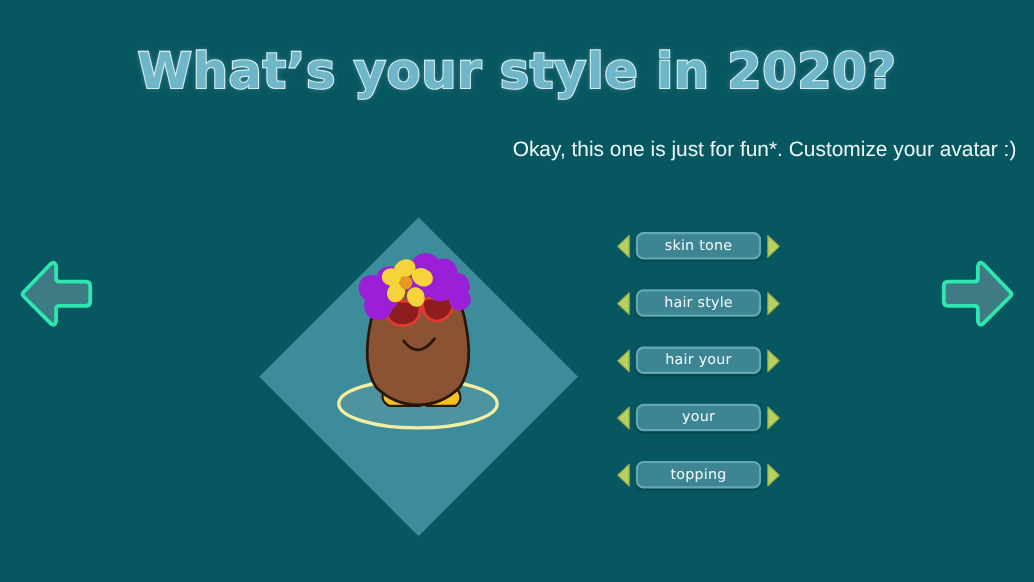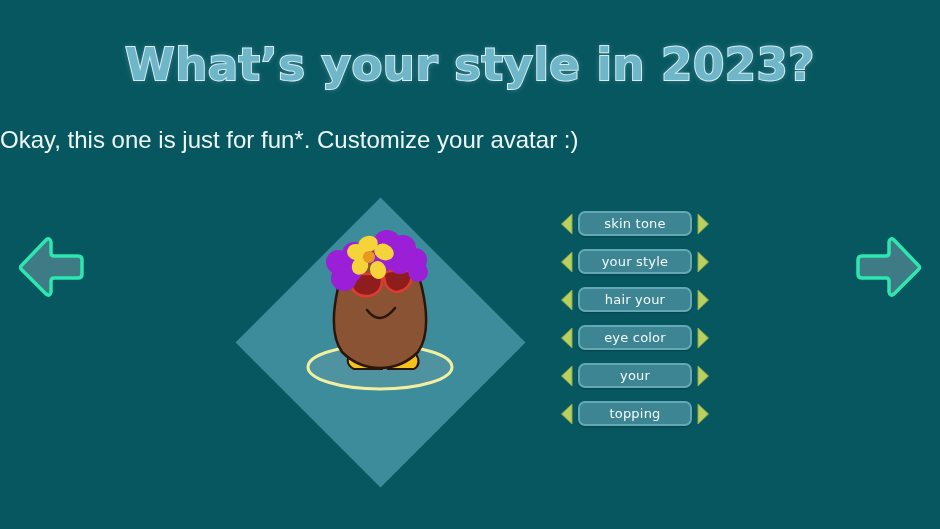--- a/index.html
+++ b/index.html
@@ -41,23 +41,23 @@
     white-space: nowrap;
     user-select: none;
   }
 
   
   #subtitle {
     position: absolute;
     left: 0;
     top: 126px;
     width: 924px;
-    text-align: left;
+    text-align: right;
     font-family: "Liberation Sans", sans-serif;
-    font-size: 24px;
+    font-size: 19px;
     font-weight: 400;
     color: #eef7f8;
     white-space: nowrap;
     user-select: none;
   }
 
   
   .big-arrow {
     position: absolute;
     top: 232px;
@@ -98,21 +98,21 @@
   
   #options {
     position: absolute;
     left: 560px;
     top: 210px;
     width: 150px;
   }
   .option-row {
     position: relative;
     height: 27px;
-    margin-bottom: 11px;
+    margin-bottom: 25px;
     display: flex;
     align-items: center;
     justify-content: flex-end;
   }
   .opt-arrow {
     width: 14px;
     height: 22px;
     flex: 0 0 14px;
     cursor: pointer;
     display: block;
@@ -139,21 +139,21 @@
     letter-spacing: 0.2px;
     white-space: nowrap;
     user-select: none;
   }
 </style>
 </head>
 <body>
 
 <div id="stage">
 
-  <div id="title">What’s your style in 2023?</div>
+  <div id="title">What’s your style in 2020?</div>
 
   <div id="subtitle">Okay, this one is just for fun*. Customize your avatar :)</div>
 
   <div class="big-arrow" id="big-arrow-left">
     <span>
       <svg viewBox="0 0 72 70" xmlns="http://www.w3.org/2000/svg">
         <path d="M30 8 L6 33 Q3 35.5 6 38 L30 62 Q34 65 35 60 L35 49 Q35 46 38 46 L62 46 Q66 46 66 42 L66 28 Q66 24 62 24 L38 24 Q35 24 35 21 L35 10 Q34 5 30 8 Z" fill="#3e7b85" stroke="#2ee6b0" stroke-width="3.5" stroke-linejoin="round"></path>
       </svg>
     </span>
   </div>
@@ -234,21 +234,21 @@
           </svg>
         </span>
       </div>
       <div class="option-row">
         <span class="opt-arrow">
           <svg viewBox="0 0 14 22" xmlns="http://www.w3.org/2000/svg">
             <path d="M12 1 L1.5 11 L12 21 Z" fill="#b9cf5e" stroke="#8ea84a" stroke-width="1" stroke-linejoin="round"></path>
           </svg>
         </span>
         <div class="opt-btn">
-          <span class="opt-label">your style</span>
+          <span class="opt-label">hair style</span>
         </div>
         <span class="opt-arrow">
           <svg viewBox="0 0 14 22" xmlns="http://www.w3.org/2000/svg">
             <path d="M2 1 L12.5 11 L2 21 Z" fill="#b9cf5e" stroke="#8ea84a" stroke-width="1" stroke-linejoin="round"></path>
           </svg>
         </span>
       </div>
       <div class="option-row">
         <span class="opt-arrow">
           <svg viewBox="0 0 14 22" xmlns="http://www.w3.org/2000/svg">
@@ -264,35 +264,20 @@
           </svg>
         </span>
       </div>
       <div class="option-row">
         <span class="opt-arrow">
           <svg viewBox="0 0 14 22" xmlns="http://www.w3.org/2000/svg">
             <path d="M12 1 L1.5 11 L12 21 Z" fill="#b9cf5e" stroke="#8ea84a" stroke-width="1" stroke-linejoin="round"></path>
           </svg>
         </span>
         <div class="opt-btn">
-          <span class="opt-label">eye color</span>
-        </div>
-        <span class="opt-arrow">
-          <svg viewBox="0 0 14 22" xmlns="http://www.w3.org/2000/svg">
-            <path d="M2 1 L12.5 11 L2 21 Z" fill="#b9cf5e" stroke="#8ea84a" stroke-width="1" stroke-linejoin="round"></path>
-          </svg>
-        </span>
-      </div>
-      <div class="option-row">
-        <span class="opt-arrow">
-          <svg viewBox="0 0 14 22" xmlns="http://www.w3.org/2000/svg">
-            <path d="M12 1 L1.5 11 L12 21 Z" fill="#b9cf5e" stroke="#8ea84a" stroke-width="1" stroke-linejoin="round"></path>
-          </svg>
-        </span>
-        <div class="opt-btn">
           <span class="opt-label">your</span>
         </div>
         <span class="opt-arrow">
           <svg viewBox="0 0 14 22" xmlns="http://www.w3.org/2000/svg">
             <path d="M2 1 L12.5 11 L2 21 Z" fill="#b9cf5e" stroke="#8ea84a" stroke-width="1" stroke-linejoin="round"></path>
           </svg>
         </span>
       </div>
       <div class="option-row">
         <span class="opt-arrow">

